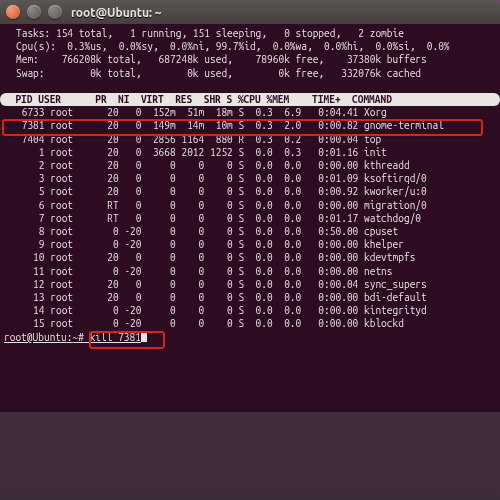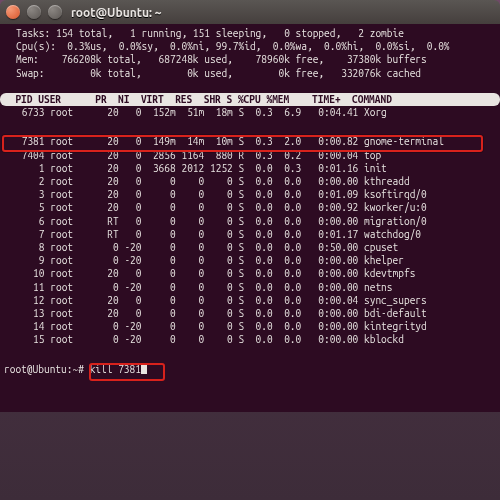--- a/index.html
+++ b/index.html
@@ -5,25 +5,25 @@
   html,body{margin:0;padding:0;width:500px;height:500px;overflow:hidden;font-family:"Ubuntu Mono","DejaVu Sans Mono",monospace;background:linear-gradient(180deg,#6f4a67 0%,#4a3244 45%,#3d2c39 100%);}
   .window{position:absolute;left:0;top:0;width:500px;background:rgba(0,0,0,0);}
   .titlebar{height:24px;background:linear-gradient(180deg,#5a5653 0%,#453f3d 100%);display:flex;align-items:center;padding:0 6px;border-top-left-radius:6px;border-top-right-radius:6px;box-shadow:0 1px 0 #2c2725;}
   .win-btn{width:14px;height:14px;border-radius:50%;margin-right:7px;display:inline-block;box-shadow:inset 0 1px 1px rgba(255,255,255,.4),0 1px 1px rgba(0,0,0,.5);}
   .btn-close{background:radial-gradient(circle at 30% 30%,#f59a77,#d9552b);}
   .btn-min,.btn-max{background:radial-gradient(circle at 30% 30%,#8c8783,#5c5754);}
   .title{color:#e9e5e2;font-family:"Ubuntu",sans-serif;font-size:12px;font-weight:bold;margin-left:2px;text-shadow:0 1px 0 #000;}
   .term{background:#2d0b22;color:#e9e5e2;font-size:10.2px;line-height:13.2px;padding:3px 0 0 0;min-height:385px;letter-spacing:0;}
   .term .row{white-space:pre;padding:0 16px;}
   .hdr{background:#e9e5e2;color:#2d0b22;padding:0 4px;white-space:pre;font-weight:bold;border-radius:6px;}
-  .hl{position:relative;margin-top:16px;}
+  .hl{position:relative;}
   .hl-box1{position:absolute;left:2px;top:0px;width:477px;height:13px;border:2px solid #d8221c;border-radius:3px;pointer-events:none;box-shadow:0 0 0 1px rgba(0,0,0,.2);}
   .hl-box2{position:absolute;left:89px;top:0px;width:72px;height:14px;border:2px solid #d8221c;border-radius:3px;pointer-events:none;}
   .cursor{display:inline-block;width:6px;height:11px;background:#e9e5e2;vertical-align:-1px;}
-  .prompt-row{padding:0 4px;white-space:pre;position:relative;}
+  .prompt-row{padding:0 4px;white-space:pre;position:relative;text-decoration:underline;}
   
 </style>
 </head>
 <body>
 
 <div class="window">
   <div class="titlebar">
     <span class="win-btn btn-close"></span>
     <span class="win-btn btn-min"></span>
     <span class="win-btn btn-max"></span>

